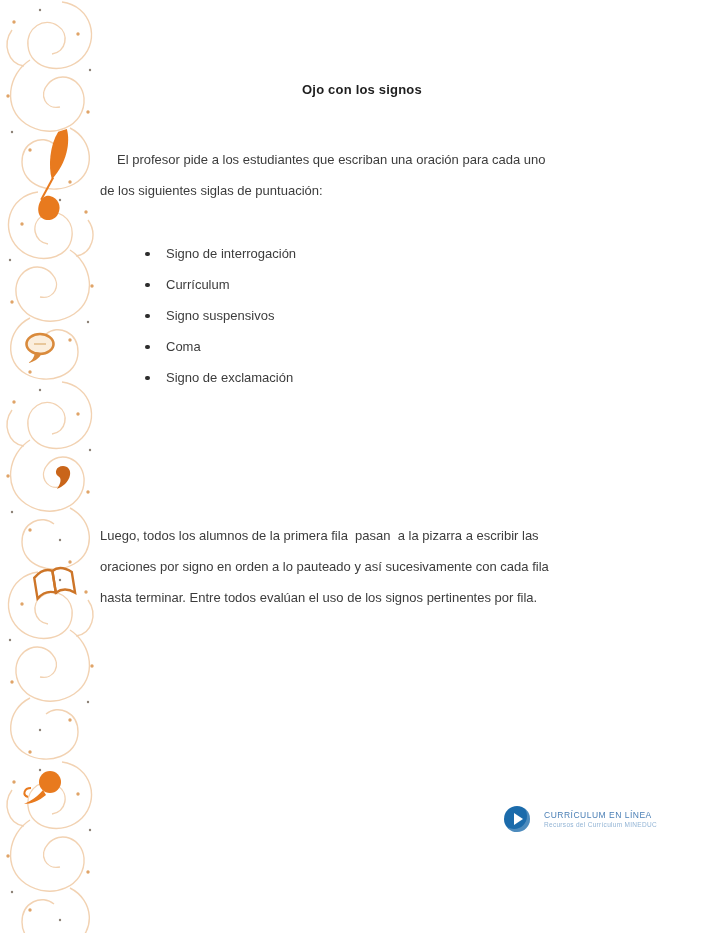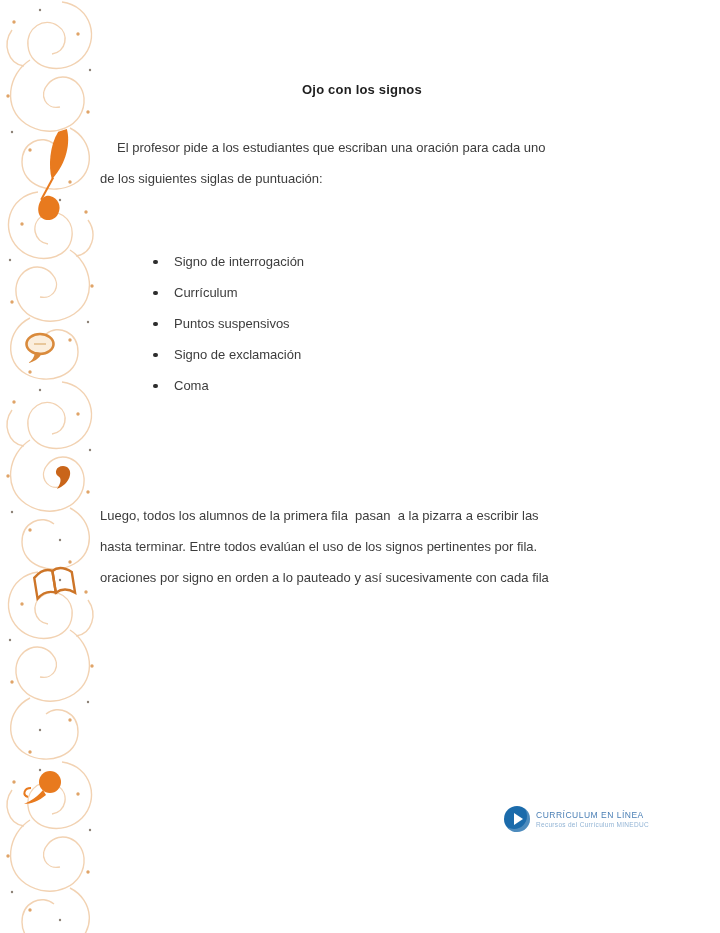--- a/index.html
+++ b/index.html
@@ -20,47 +20,47 @@
     position:absolute;left:100px;top:0;width:524px;height:933px;
     font-size:13px;line-height:31px;color:var(--body-text,#3c3c3c);
     filter:blur(0.3px);
   }
   .title{
     position:absolute;top:74px;left:0;width:100%;text-align:center;
     font-weight:bold;color:#1e1e1e;letter-spacing:0.2px;
   }
   .para .line{white-space:pre-wrap;}
   .intro{position:absolute;top:132px;left:0;width:530px;}
-  .intro .indent{text-indent:17px;}
+  .intro .indent{text-indent:17px;margin-top:12px;}
   .bullets{
     position:absolute;left:37px;top:230px;width:462px;
-    margin:16px;padding:0;list-style:none;
+    margin:8px;padding:0;list-style:none;
   }
   .bullets li{position:relative;padding-left:21px;line-height:31px;max-width:445px;}
   .bullets li::before{
     content:"";position:absolute;left:0;top:13.5px;
     width:4.5px;height:4.5px;border-radius:50%;background:#2d2d2d;
   }
-  .closing{position:absolute;top:500px;left:0;width:545px;}
+  .closing{position:absolute;top:520px;left:0;width:545px;}
 
   
   .logo{position:absolute;left:504px;top:806px;display:flex;align-items:center;gap:6px;}
   .logo-circle{
     position:relative;width:26px;height:26px;border-radius:50%;
     background:var(--logo-blue,#1b6bab);
     box-shadow:inset -3px -3px 0 rgba(255,255,255,0.22);
     flex:0 0 auto;
   }
   .logo-tri{
     position:absolute;left:10px;top:7px;width:0;height:0;
     border-left:9px solid #ffffff;
     border-top:6px solid transparent;
     border-bottom:6px solid transparent;
   }
-  .logo-text{display:flex;flex-direction:column;justify-content:center;}
+  .logo-text{display:flex;flex-direction:column;justify-content:center;margin-left:8px;}
   .logo-line1{font-size:8.5px;letter-spacing:0.5px;color:var(--logo-text-blue,#4a7fb5);line-height:10px;}
   .logo-line2{font-size:6.5px;letter-spacing:0.3px;color:var(--logo-subtext-blue,#92b4d5);line-height:8px;margin-top:1px;}
 </style>
 </head>
 <body>
 
 <div class="page">
 
   <svg class="decor" viewBox="0 0 100 933" aria-hidden="true">
     <defs>
@@ -132,29 +132,29 @@
     <div class="title">Ojo con los signos</div>
 
     <div class="para intro">
       <div class="line indent">El profesor pide a los estudiantes que escriban una oración para cada uno</div>
       <div class="line">de los siguientes siglas de puntuación:</div>
     </div>
 
     <ul class="bullets">
       <li>Signo de interrogación</li>
       <li>Currículum</li>
-      <li>Puntos suspensivos</li>
+      <li>Signo suspensivos</li>
+      <li>Coma</li>
       <li>Signo de exclamación</li>
-      <li>Coma</li>
     </ul>
 
     <div class="para closing">
       <div class="line">Luego, todos los alumnos de la primera fila  pasan  a la pizarra a escribir las</div>
+      <div class="line">oraciones por signo en orden a lo pauteado y así sucesivamente con cada fila</div>
       <div class="line">hasta terminar. Entre todos evalúan el uso de los signos pertinentes por fila.</div>
-      <div class="line">oraciones por signo en orden a lo pauteado y así sucesivamente con cada fila</div>
     </div>
 
   </div>
 
   <div class="logo">
     <div class="logo-circle">
       <span class="logo-tri"></span>
     </div>
     <div class="logo-text">
       <div class="logo-line1">CURRÍCULUM EN LÍNEA</div>

